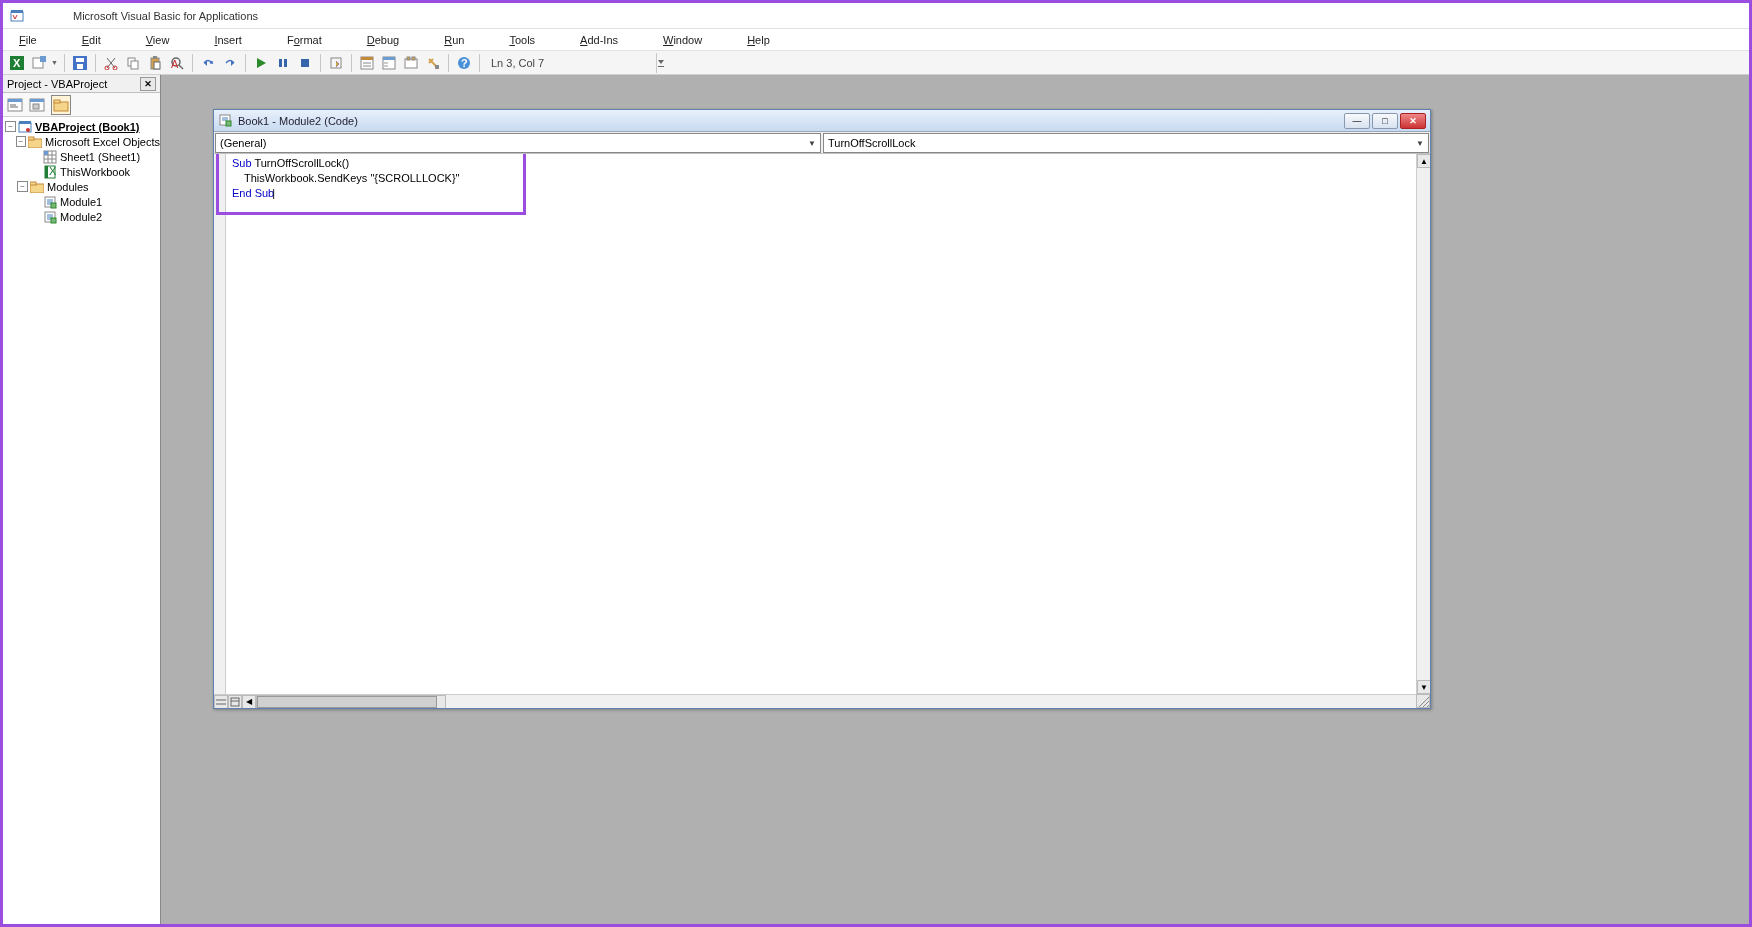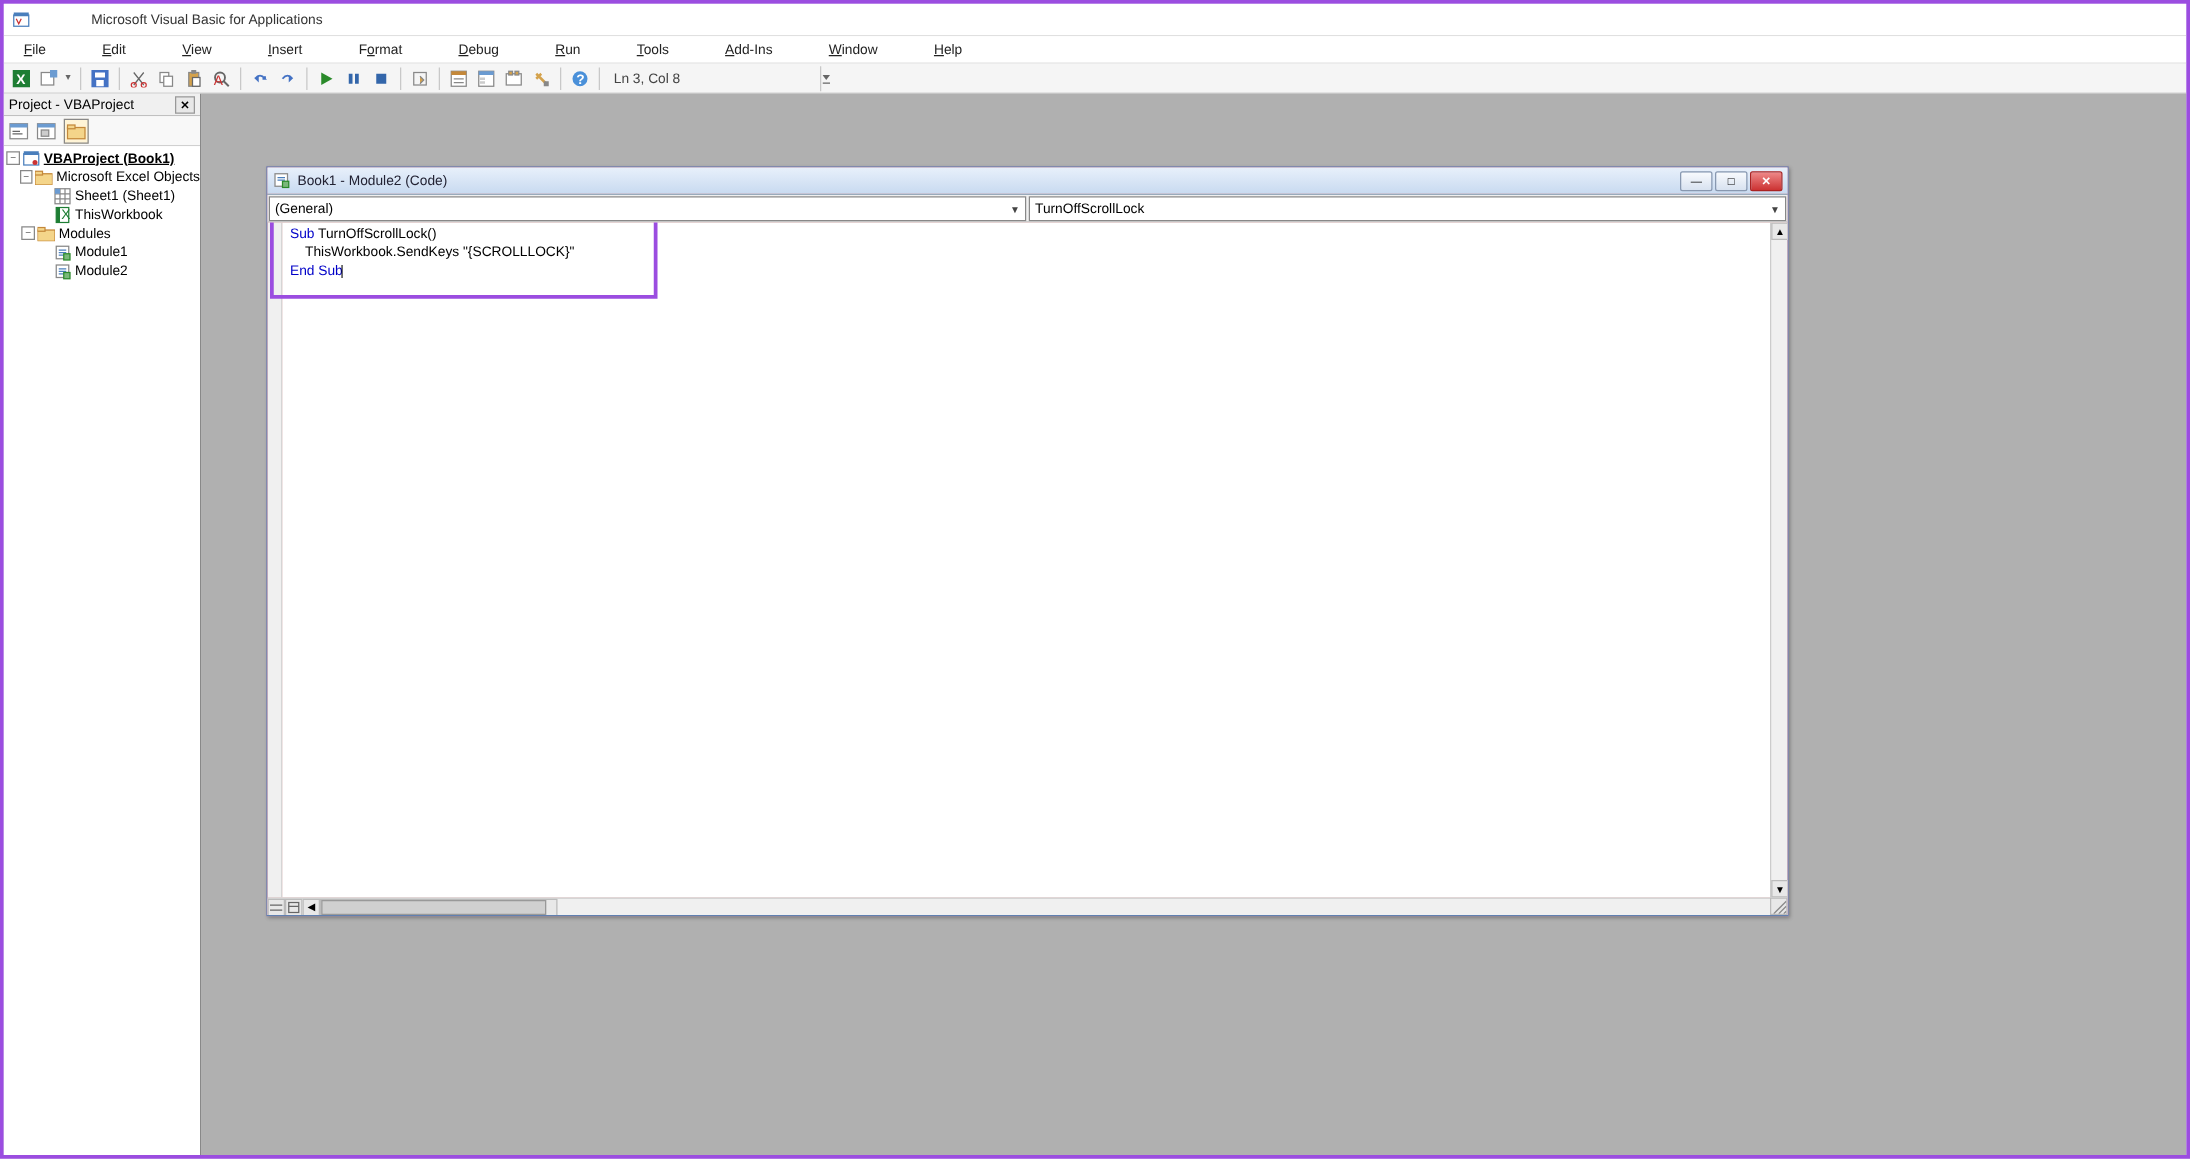--- a/index.html
+++ b/index.html
@@ -37,21 +37,21 @@
 .tree-indent { display:inline-block; }
 .tree-expand { width:11px; height:11px; border:1px solid #888; display:inline-flex; align-items:center; justify-content:center; font-size:8px; line-height:1; margin-right:2px; background:#fff; color:#555;}
 .tree-icon { width:14px; height:14px; margin-right:3px; display:inline-flex; align-items:center; justify-content:center; }
 .tree-label { color:#000; }
 .tree-label.bold { font-weight:bold;text-decoration:underline; }
 
 
 .workspace { flex:1; background:#b0b0b0; position:relative; padding: 34px 12px 12px 52px; }
 
 
-.code-window { background:#fca5a5; border:1px solid #6080b0; box-shadow: 1px 1px 3px rgba(0,0,0,0.3); width: 1218px; height: 600px; display:flex; flex-direction:column;margin-top:24px; }
+.code-window { background:#0f766e; border:1px solid #6080b0; box-shadow: 1px 1px 3px rgba(0,0,0,0.3); width: 1218px; height: 600px; display:flex; flex-direction:column; }
 .code-window-titlebar { height:22px; background: linear-gradient(#e8f0fb, #c8daf0); border-bottom:1px solid #9ab; display:flex; align-items:center; padding:0 4px; }
 .code-window-titlebar .win-icon { width:16px; height:16px; margin-right:4px; }
 .code-window-titlebar .win-title { flex:1; color:#223; }
 .code-window-titlebar .win-btns { display:flex; gap:2px; }
 .code-window-titlebar .win-btn { width:26px; height:16px; border:1px solid #8898b0; background:linear-gradient(#f8fafd,#d8e2f0); display:flex; align-items:center; justify-content:center; font-size:9px; border-radius:2px; cursor:default;}
 .code-window-titlebar .win-btn.close { background: linear-gradient(#e88,#c33); border-color:#a22; color:#fff; font-weight:bold;}
 
 .code-dropdowns { height:22px; display:flex; border-bottom:1px solid #c0c0c0; background:#f0f0f0; }
 .code-dropdown { flex:1; height:20px; margin:1px; border:1px solid #888; background:#fff; display:flex; align-items:center; justify-content:space-between; padding:0 4px; }
 .code-dropdown .dd-arrow { font-size:8px; color:#444; }
@@ -222,21 +222,21 @@
       </svg>
     </span>
   <span class="tb-sep"></span>
   <span class="tb-btn">
       <svg width="14" height="14">
         <circle cx="7" cy="7" r="6" fill="#4a90d9"></circle>
         <text x="4" y="11" font-size="10" fill="#fff" font-weight="bold">?</text>
       </svg>
     </span>
   <span class="tb-sep"></span>
-  <span class="status-text">Ln 3, Col 8</span>
+  <span class="status-text">Ln 3, Col 7</span>
   <span class="dropdown-handle">
       <svg width="6" height="10">
         <polygon points="0,2 6,2 3,6" fill="#666"></polygon>
         <rect y="8" width="6" height="1" fill="#666"></rect>
       </svg>
     </span>
 </div>
 
 <div class="main">
 

